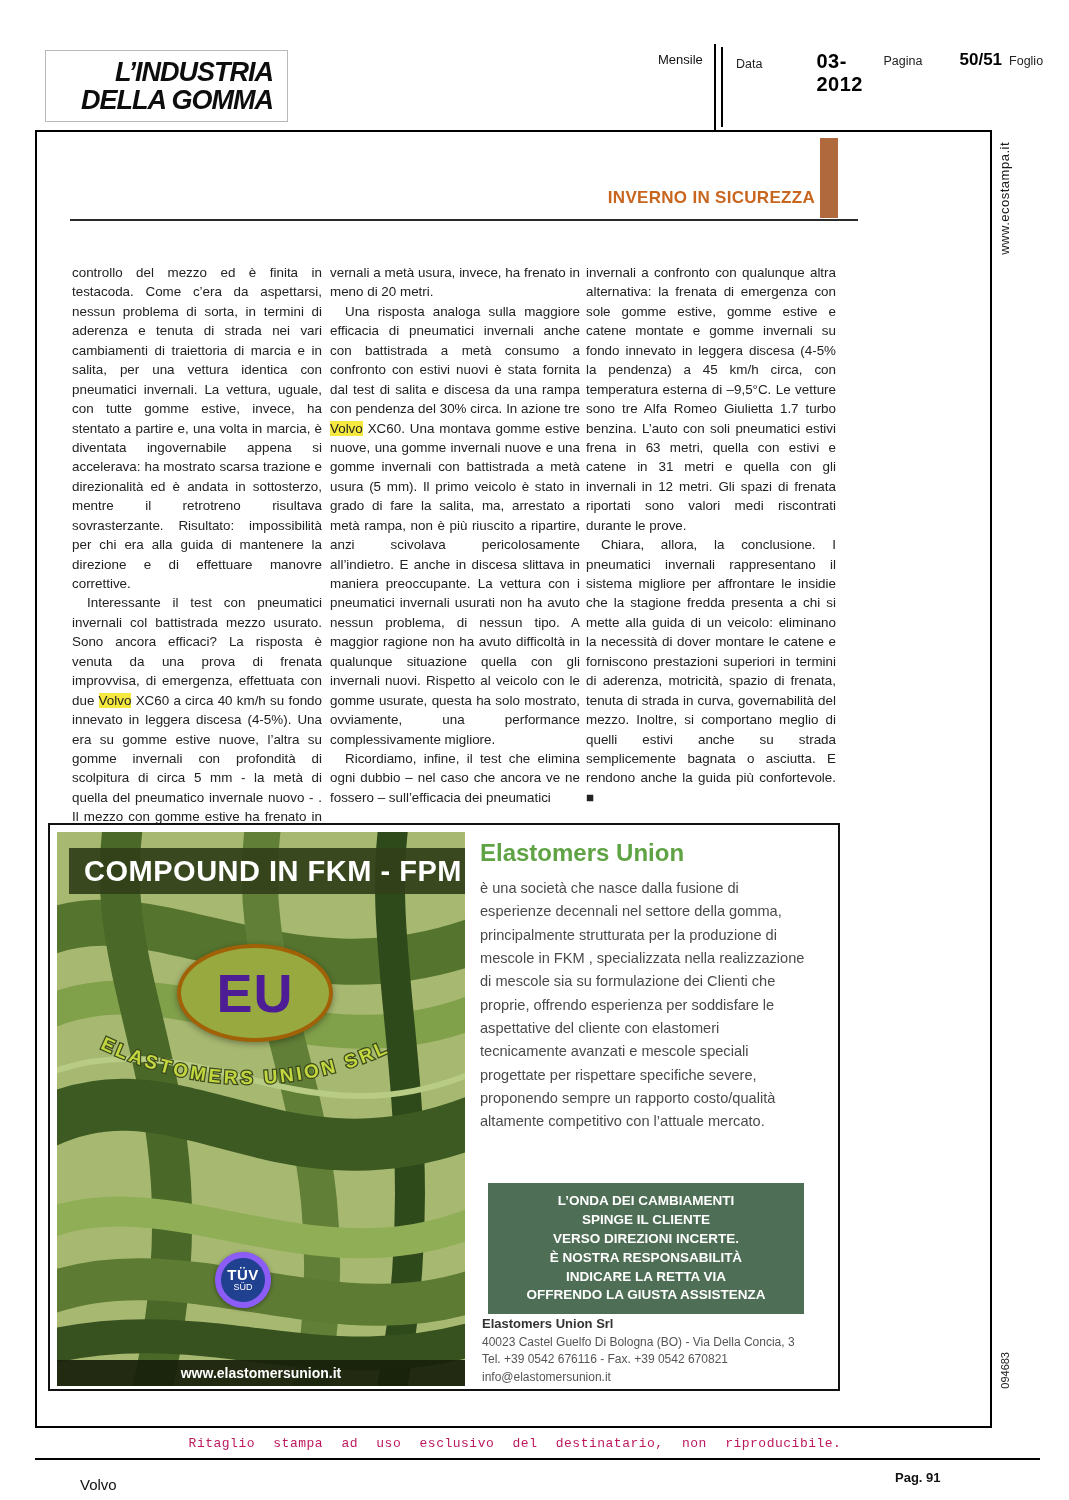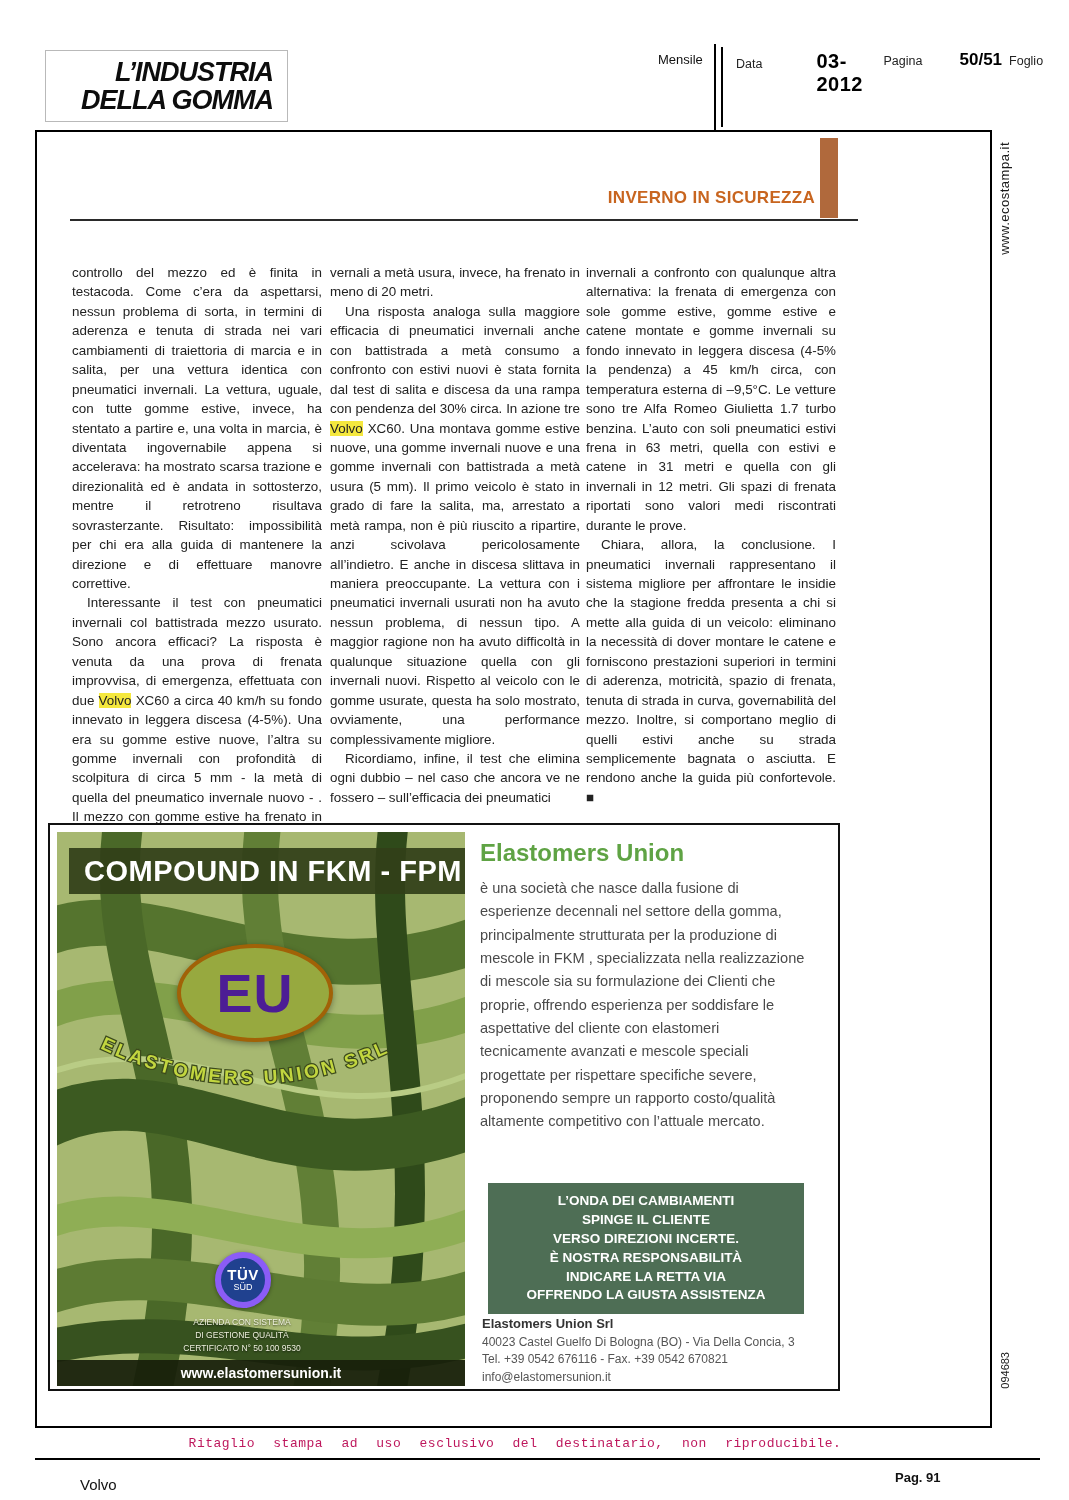--- a/index.html
+++ b/index.html
@@ -189,25 +189,20 @@
             <path id="arcpath" d="M20,40 Q190,128 358,32" fill="none"></path>
           </defs>
         <text class="arc-text"><textPath href="#arcpath" startOffset="4%">ELASTOMERS UNION SRL</textPath></text>
       </svg>
 
       <div class="tuv">
         <span class="t1">TÜV</span>
         <span class="t2">SÜD</span>
       </div>
 
-      <div class="cert">
-        <div>AZIENDA CON SISTEMA</div>
-        <div>DI GESTIONE QUALITÀ</div>
-        <div>CERTIFICATO N° 50 100 9530</div>
-      </div>
 
       <div class="site-band">www.elastomersunion.it</div>
     </div>
 
     <div class="ad-heading">Elastomers Union</div>
     <div class="ad-desc">è una società che nasce dalla fusione di esperienze decennali nel settore della gomma, principalmente strutturata per la produzione di mescole in FKM , specializzata nella realizzazione di mescole sia su formulazione dei Clienti che proprie, offrendo esperienza per soddisfare le aspettative del cliente con elastomeri tecnicamente avanzati e mescole speciali progettate per rispettare specifiche severe, proponendo sempre un rapporto costo/qualità altamente competitivo con l’attuale mercato.</div>
 
     <div class="ad-slogan">
       <div>L’ONDA DEI CAMBIAMENTI</div>
       <div>SPINGE IL CLIENTE</div>

